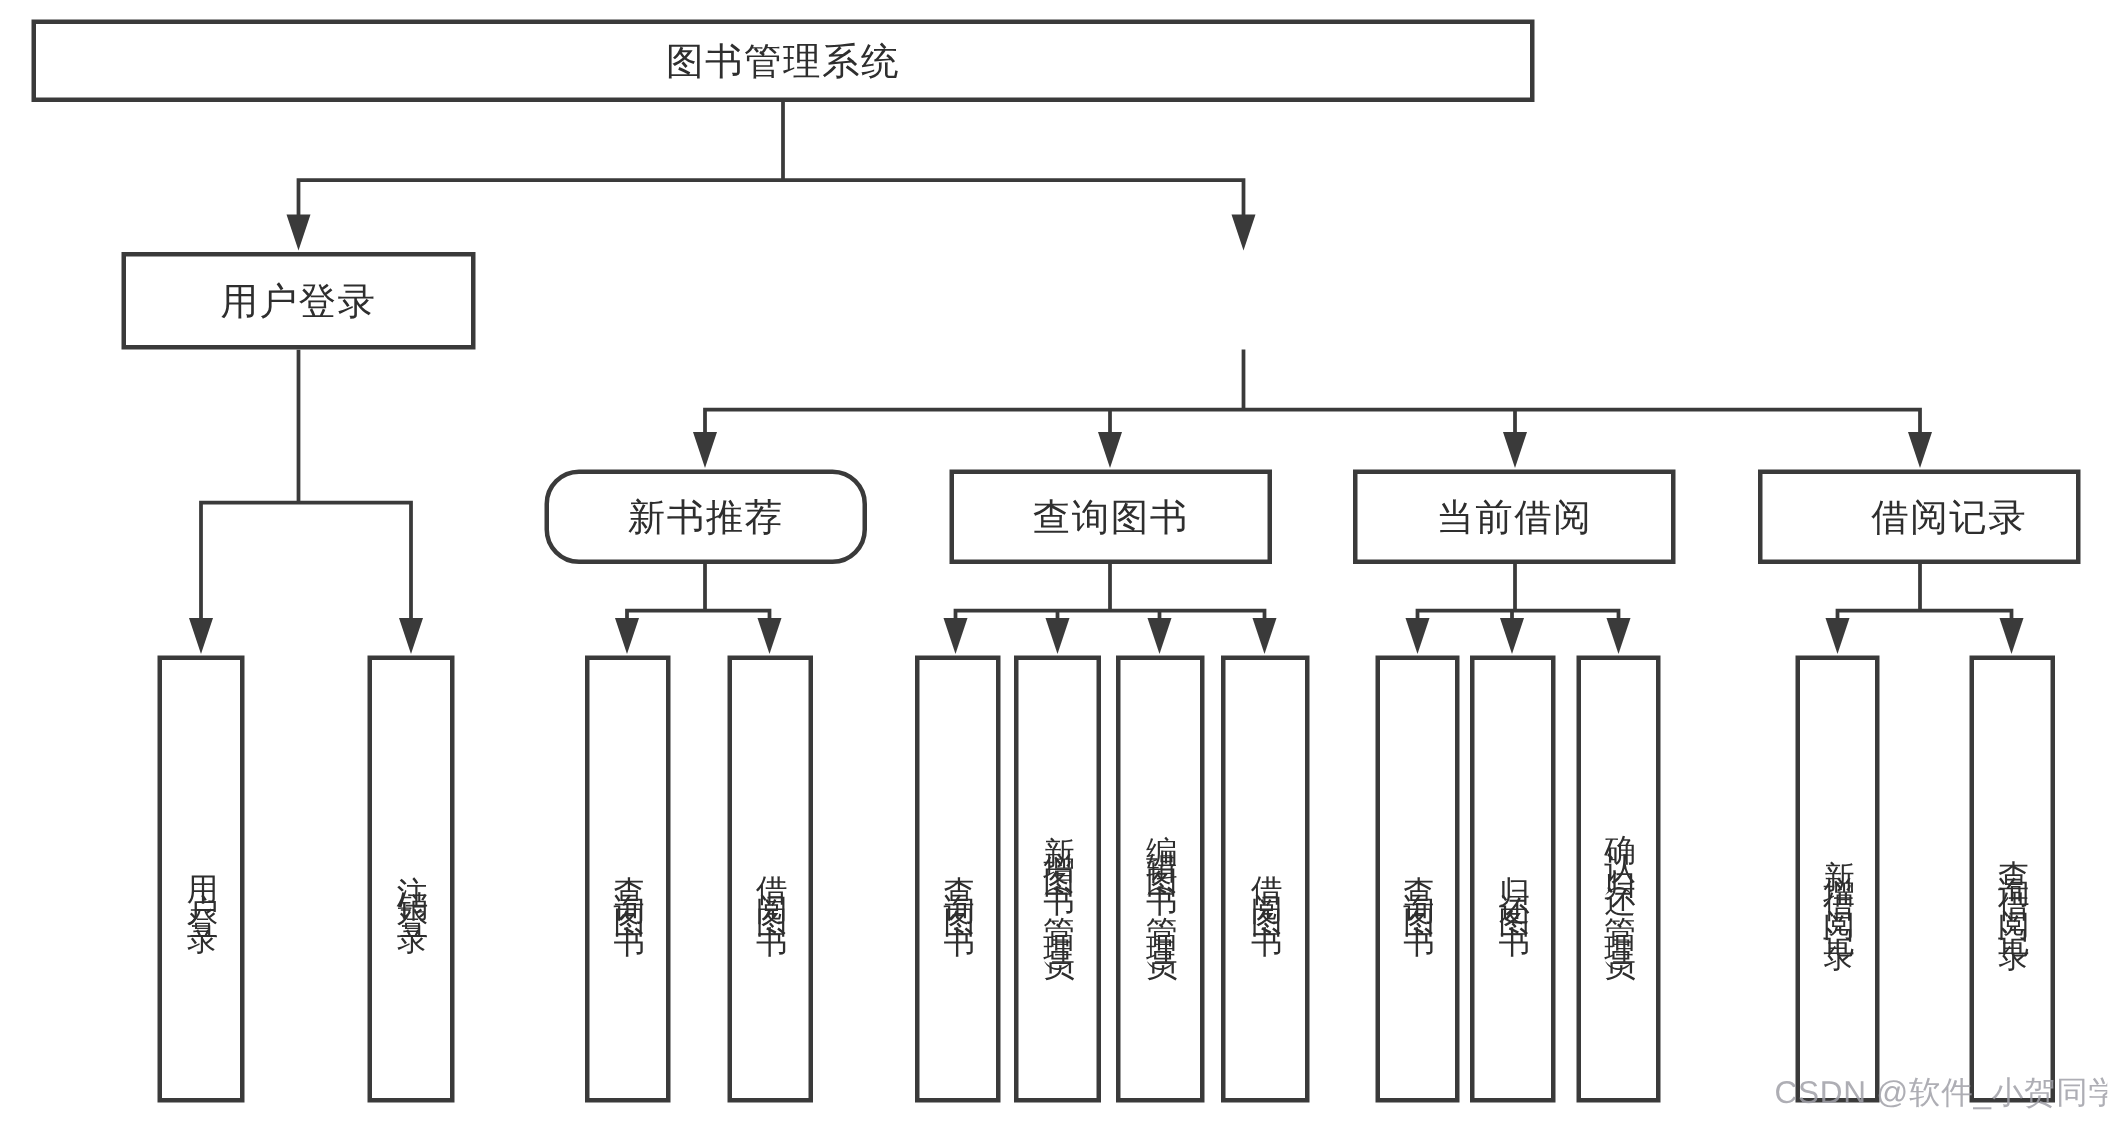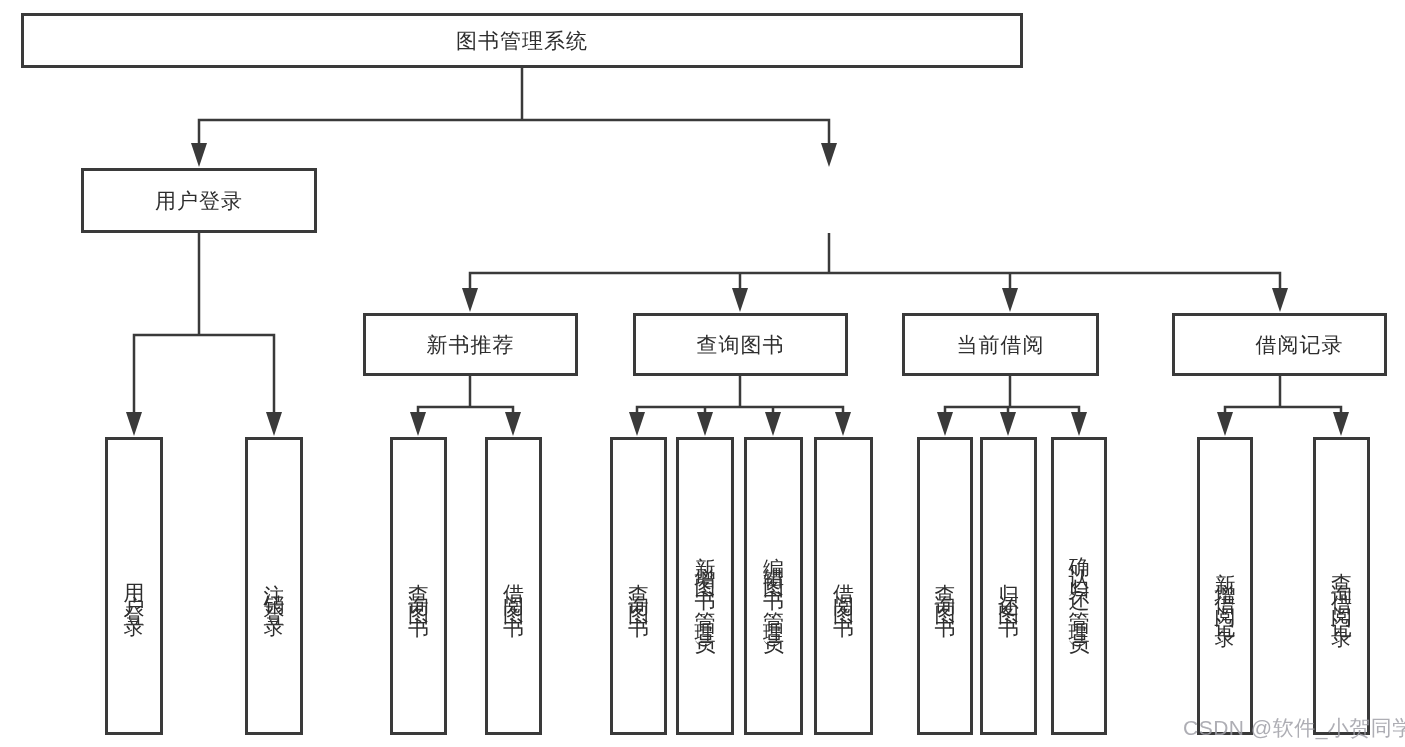--- a/index.html
+++ b/index.html
@@ -23,21 +23,21 @@
   }
   .box {
     position: absolute;
     box-sizing: border-box;
     background: #ffffff;
     border: 3px solid #3a3a3a;
     display: flex;
     align-items: center;
     justify-content: center;
     color: #2e2e2e;
-    font-size: 21px;
+    font-size: 25px;
     letter-spacing: 1px;
     text-align: center;
     line-height: 1.2;
     z-index: 2;
   }
   .vbox {
     writing-mode: vertical-rl;
     letter-spacing: 11px;
     font-size: 21px;
     line-height: 1.15;
@@ -121,23 +121,23 @@
       <path class="line" d="M1225,418 V407 H1341 V418"></path>
       <path class="arrow" d="M1217,412 L1233,412 L1225,436 Z"></path>
       <path class="arrow" d="M1333,412 L1349,412 L1341,436 Z"></path>
     </g>
   </svg>
 
   <div class="box" style="left:21px; top:13px; width:1002px; height:55px;">图书管理系统</div>
 
   <div class="box" style="left:81px; top:168px; width:236px; height:65px;">用户登录</div>
 
-  <div class="box" style="left:363px; top:313px; width:215px; height:63px;">新书推荐</div>
+  <div class="box" style="left:363px; top:313px; width:215px; height:63px;border-radius:23px;">新书推荐</div>
   <div class="box" style="left:633px; top:313px; width:215px; height:63px;">查询图书</div>
-  <div class="box" style="left:902px; top:313px; width:197px; height:63px;">当前借阅</div>
+  <div class="box" style="left:902px; top:313px; width:215px; height:63px;">当前借阅</div>
   <div class="box" style="left:1172px; top:313px; width:215px; height:63px;padding-left:40px;">借阅记录</div>
 
   <div class="box vbox" style="left:105px; top:437px; width:58px; height:298px;">用户登录</div>
   <div class="box vbox" style="left:245px; top:437px; width:58px; height:298px;">注销登录</div>
 
   <div class="box vbox" style="left:390px; top:437px; width:57px; height:298px;">查询图书</div>
   <div class="box vbox" style="left:485px; top:437px; width:57px; height:298px;">借阅图书</div>
 
   <div class="box vbox" style="left:610px; top:437px; width:57px; height:298px;">查询图书</div>
   <div class="box vbox" style="left:676px; top:437px; width:58px; height:298px;">新增图书（管理员）</div>

